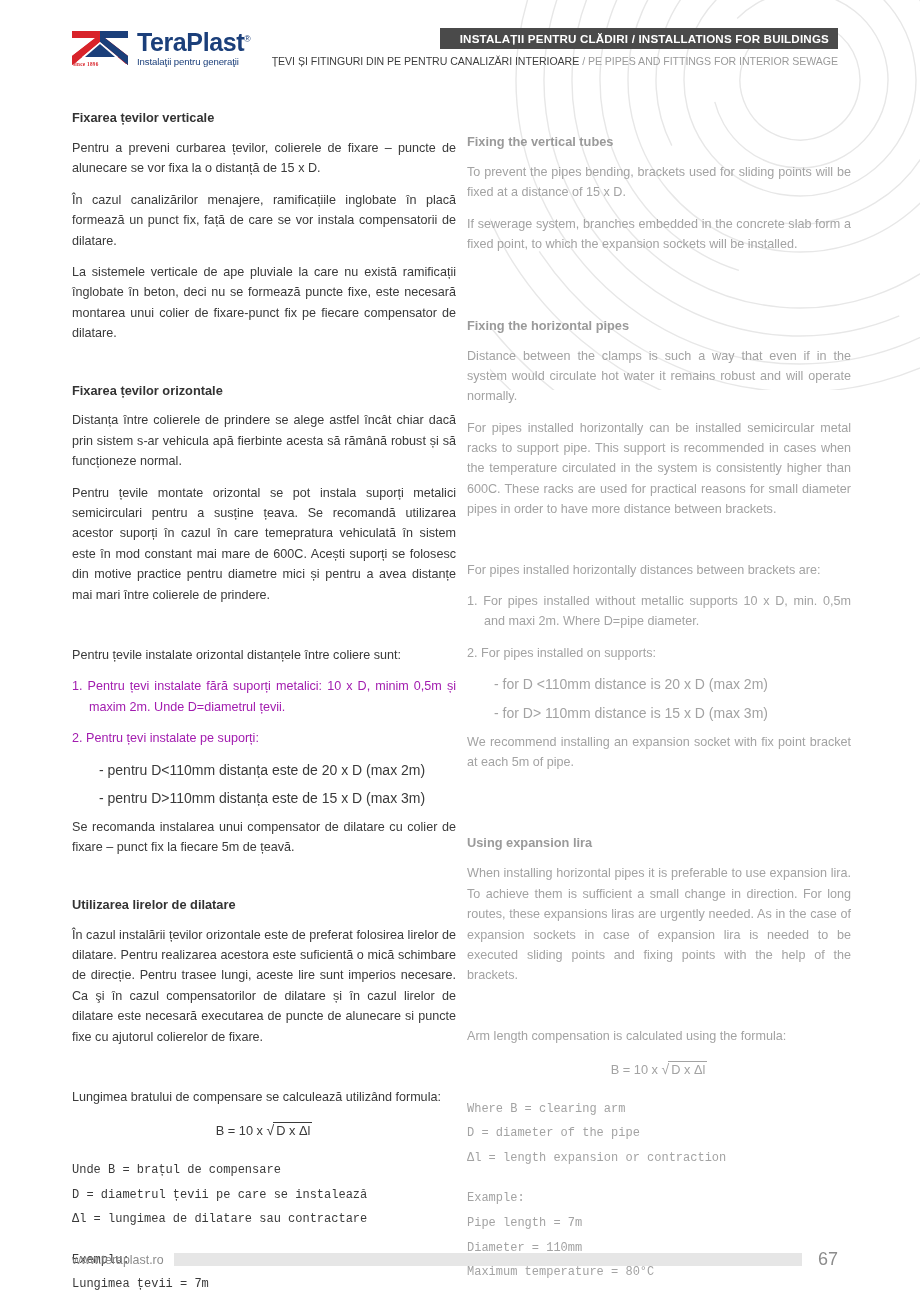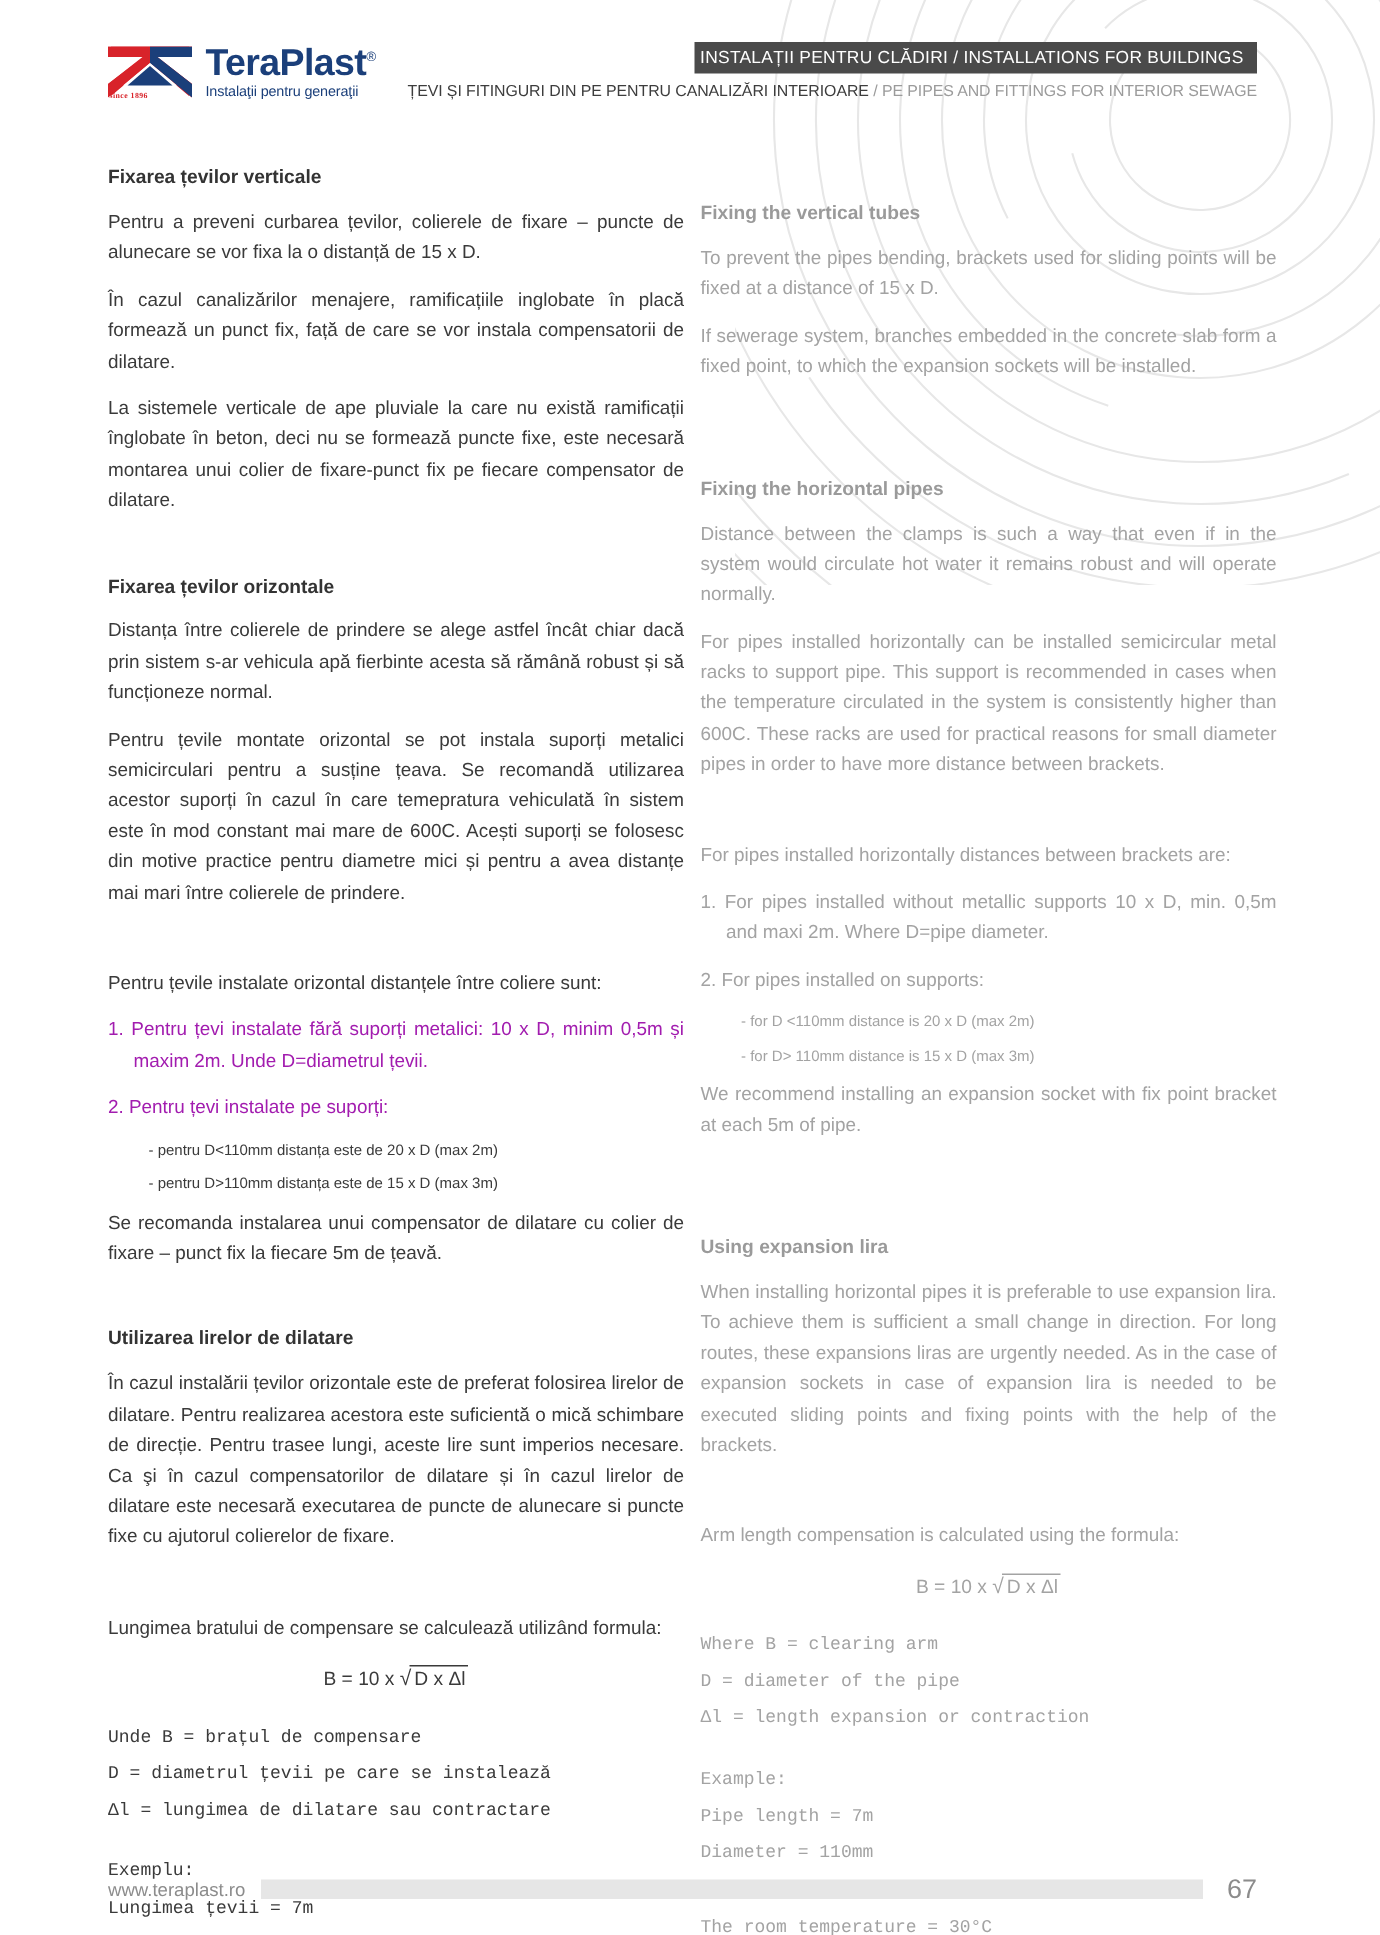--- a/index.html
+++ b/index.html
@@ -95,23 +95,23 @@
   .header-right {
     margin-left: auto;
     display: flex;
     flex-direction: column;
     align-items: flex-end;
   }
   .header-bar {
     background: #4a4a4a;
     color: #ffffff;
     font-size: 11.6px;
-    font-weight: normal;
+    font-weight: bold;
     letter-spacing: .18px;
-    padding: 4px 9px 4px 4px;
+    padding: 4px 9px 4px 20px;
     white-space: nowrap;
     text-align: right;
   }
   .header-sub {
     margin-top: 6px;
     font-size: 10.6px;
     white-space: nowrap;
     letter-spacing: -0.05px;
   }
   .header-sub .ro { color: #3d3d3d; }
@@ -159,21 +159,21 @@
     line-height: 1.62;
     text-align: justify;
     padding-left: 17px;
     text-indent: -17px;
   }
   .col.left .listitem { color: #a21caf; }
   .col.right .listitem { color: #a3a3a3; }
 
   .subitem {
     margin: 0 0 7px 0;
-    font-size: 10px;
+    font-size: 14px;
     line-height: 1.55;
     padding-left: 27px;
   }
   .col.left .subitem { color: #3a3a3a; }
   .col.right .subitem { color: #a3a3a3; }
 
   .line {
     margin: 0 0 4px 0;
     font-size: 12px;
     line-height: 1.72;

